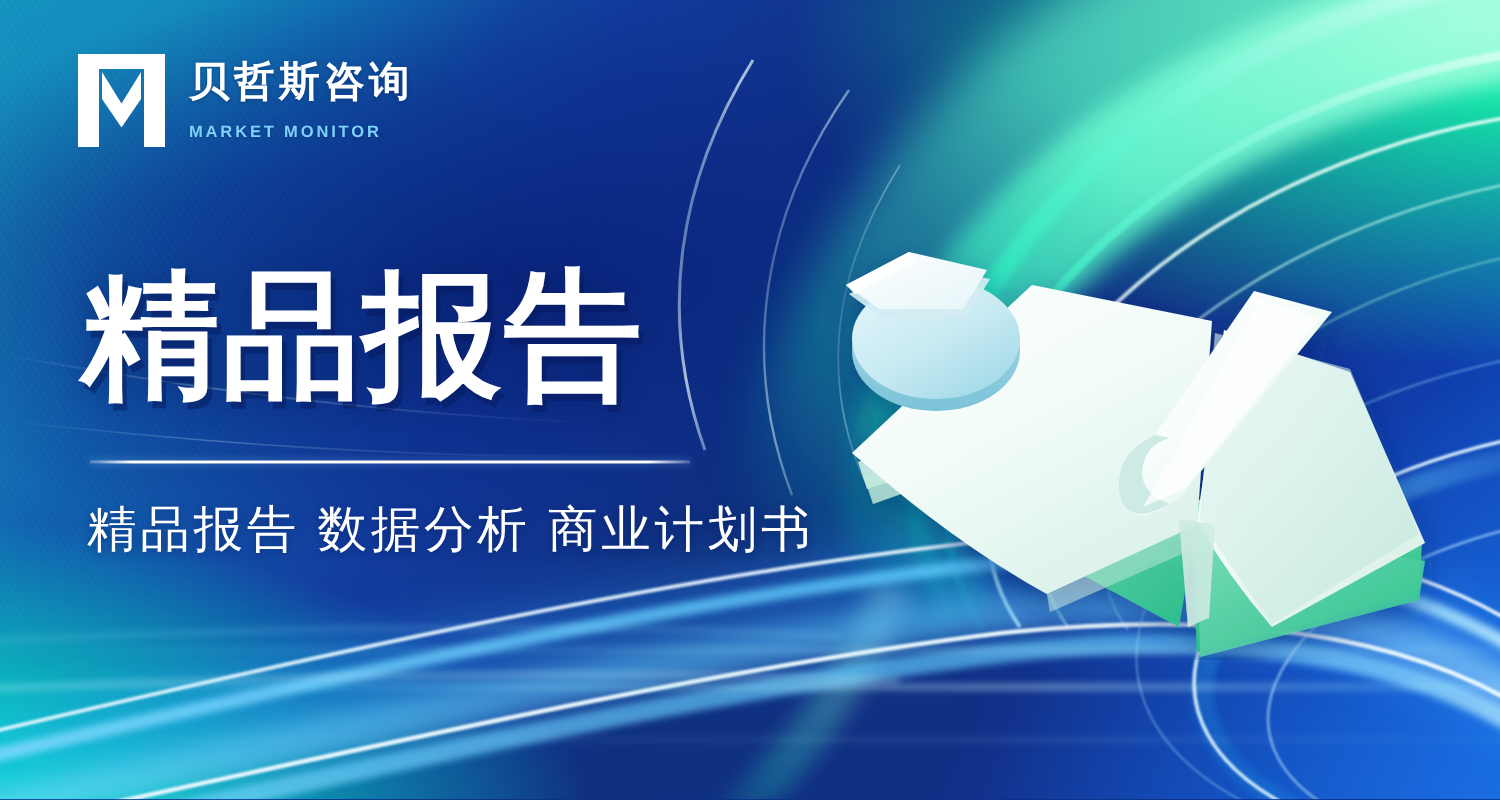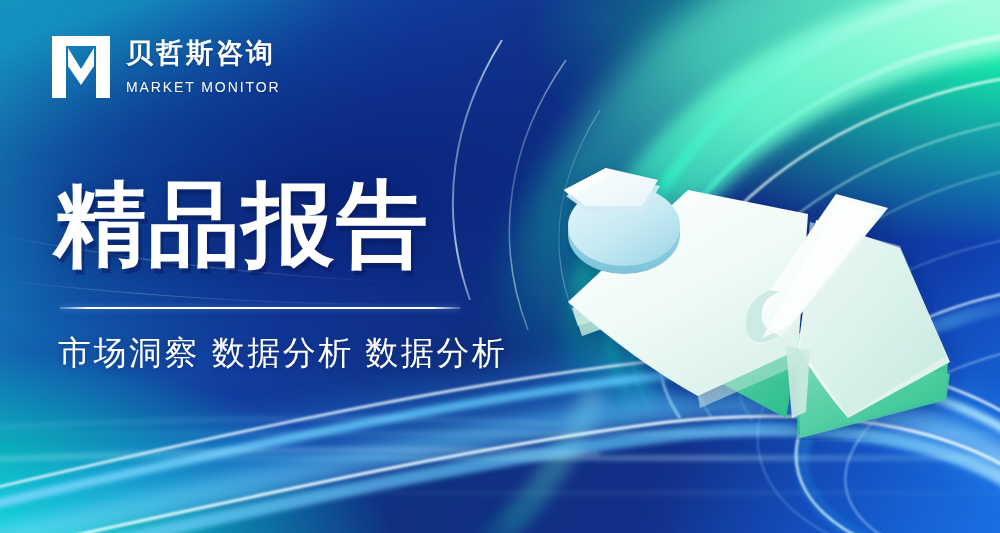--- a/index.html
+++ b/index.html
@@ -48,21 +48,21 @@
   .band.b3{ top:492px; height:2px; opacity:.35; }
 
   .svgfx{ position:absolute; inset:0; width:1000px; height:533px; pointer-events:none; }
 
   
   .logo{ position:absolute; left:52px; top:36px; display:flex; align-items:center; gap:16px; }
   .logo-mark{ width:58px; height:62px; flex:0 0 auto; }
   .logo-text{ display:flex; flex-direction:column; justify-content:center; gap:13px; }
   .logo-cn{ color:#fff; font-size:27px; font-weight:700; letter-spacing:3px; line-height:1.05;
             text-shadow:0 1px 3px rgba(0,25,70,.35); }
-  .logo-en{ color:#ffffff; font-size:14px; font-weight:400; letter-spacing:1.9px; line-height:1.1;
+  .logo-en{ color:#7dd3fc; font-size:11px; font-weight:700; letter-spacing:1.9px; line-height:1.1;
             text-shadow:0 1px 2px rgba(0,25,70,.30); }
 
   
   .headline{ position:absolute; left:54px; top:178px; }
   .headline-main{
     color:#fff; font-size:92px; font-weight:700; line-height:1.0;
     letter-spacing:2px;
     text-shadow: 3px 5px 0 rgba(6,26,92,.48), 0 2px 18px rgba(0,20,80,.35);
     text-align: center;
   }
@@ -188,21 +188,21 @@
     <div class="logo-text">
       <div class="logo-cn">贝哲斯咨询</div>
       <div class="logo-en">MARKET MONITOR</div>
     </div>
   </div>
 
   <div class="headline">
     <div class="headline-main">精品报告</div>
   </div>
   <div class="rule"></div>
-  <div class="subtitle">市场洞察 数据分析 数据分析</div>
+  <div class="subtitle">精品报告 数据分析 商业计划书</div>
 
   <svg class="book" viewBox="0 0 420 290">
     <defs>
       <linearGradient id="pageTopL" x1="0" y1="0" x2="0.6" y2="1">
         <stop offset="0%" stop-color="#ffffff"></stop>
         <stop offset="55%" stop-color="#f1fbf7"></stop>
         <stop offset="100%" stop-color="#dcf2ea"></stop>
       </linearGradient>
       <linearGradient id="pageTopR" x1="0.1" y1="0" x2="0.9" y2="1">
         <stop offset="0%" stop-color="#ffffff"></stop>

